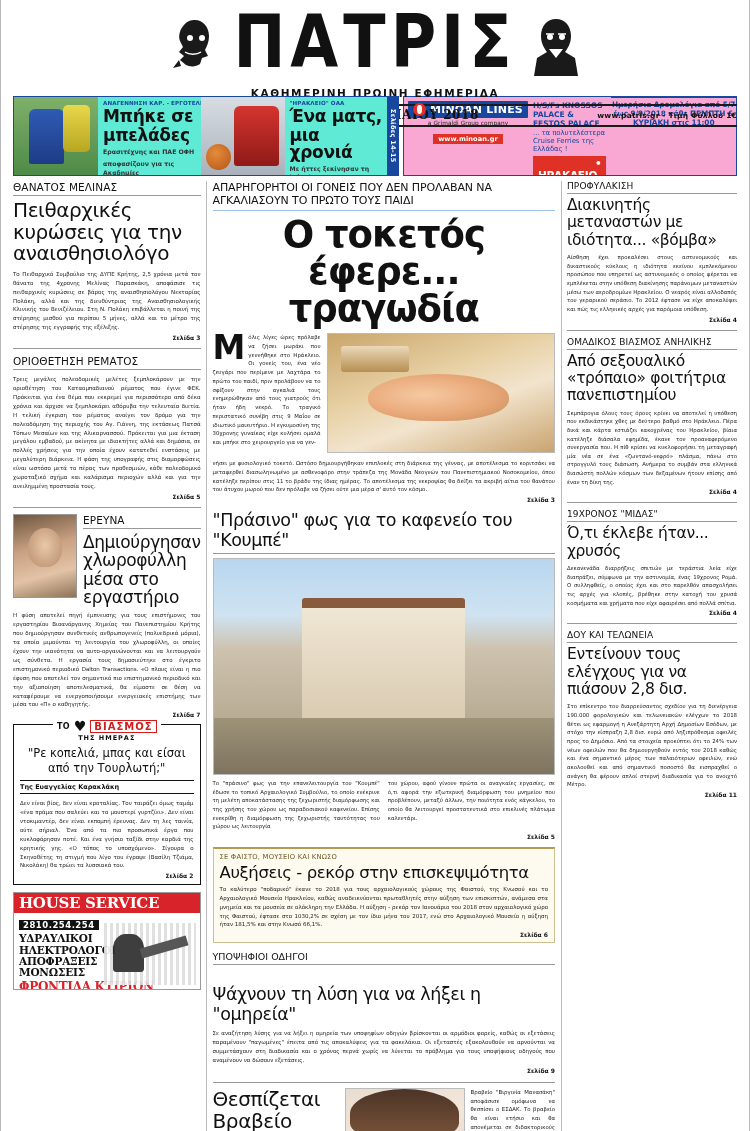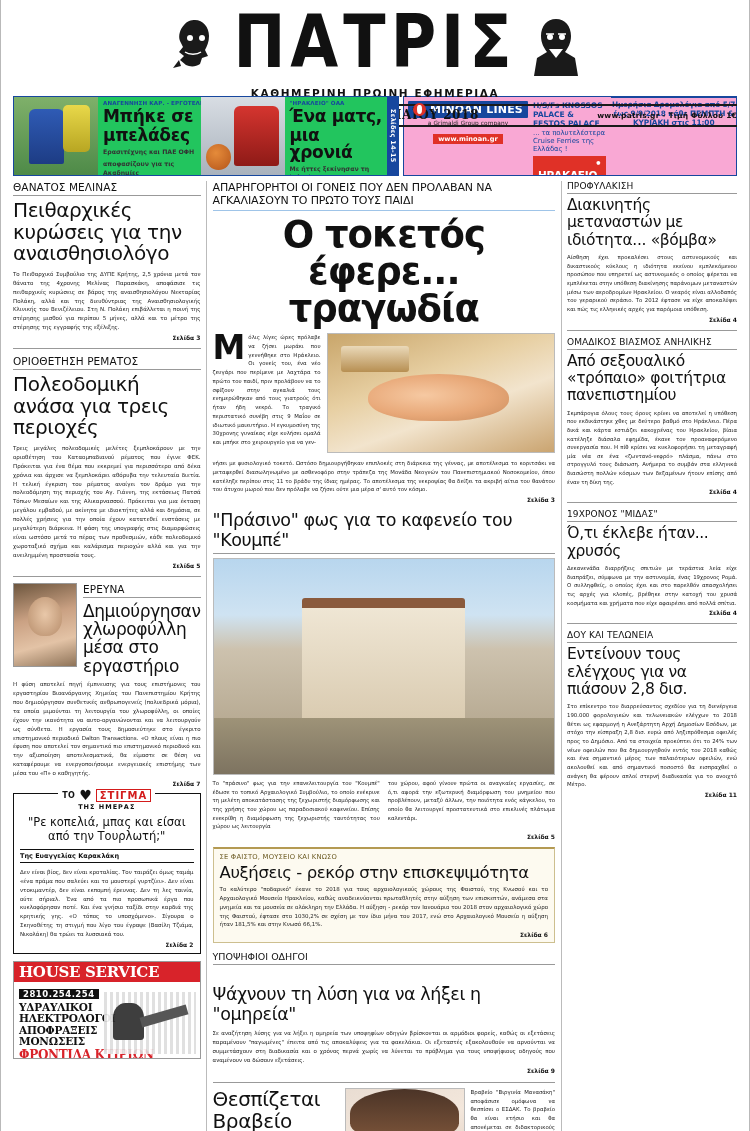--- a/index.html
+++ b/index.html
@@ -31,21 +31,21 @@
   .infobar .left b{font-size:9.5px;font-weight:bold;}
   .infobar .mid{font-size:12px;font-weight:bold;letter-spacing:.6px;
     font-family:"DejaVu Serif","Liberation Serif",serif;}
   .infobar .right{font-size:7.5px;font-weight:bold;letter-spacing:.2px;}
   .rule-thick2{border-top:2.2px solid #1a1a1a;margin:1px 12px 0 12px;}
 
   
   .topads{display:flex;gap:4px;margin:4px 12px 0 12px;height:80px;}
   .ad-sports{
     flex:0 0 384px;border:1.4px solid #17479e;display:flex;position:relative;
-    background:#22c55e;overflow:hidden;
+    background:#5eead4;overflow:hidden;
   }
   .sp-photo{width:84px;flex:0 0 84px;position:relative;overflow:hidden;}
   .sp-text{flex:1;padding:3px 4px 2px 5px;overflow:hidden;}
   .sp-kicker{font-size:5.6px;font-weight:bold;color:#17479e;letter-spacing:.1px;white-space:nowrap;}
   .sp-head{font-size:17px;font-weight:bold;color:#111;line-height:1.0;margin-top:2px;letter-spacing:-.3px;}
   .sp-sub{font-size:6.2px;font-weight:bold;color:#333;line-height:1.35;margin-top:4px;}
   .sp-side{
     flex:0 0 11px;background:#17479e;color:#fff;font-size:6.5px;font-weight:bold;
     writing-mode:vertical-rl;text-align:center;display:flex;align-items:center;justify-content:center;
     letter-spacing:.3px;
@@ -298,21 +298,20 @@
         <div class="kicker">ΘΑΝΑΤΟΣ ΜΕΛΙΝΑΣ</div>
         <div class="hl">Πειθαρχικές κυρώσεις για την αναισθησιολόγο</div>
         <div class="bodytext">Το Πειθαρχικό Συμβούλιο της ΔΥΠΕ Κρήτης, 2,5 χρόνια μετά τον θάνατο της 4χρονης Μελίνας Παρασκάκη, αποφάσισε τις πειθαρχικές κυρώσεις σε βάρος της αναισθησιολόγου Νεκταρίας Πολάκη, αλλά και της διευθύντριας της Αναισθησιολογικής Κλινικής του Βενιζέλειου. Στη Ν. Πολάκη επιβάλλεται η ποινή της στέρησης μισθού για περίπου 5 μήνες, αλλά και το μέτρο της στέρησης της εγγραφής της εξέλιξης.</div>
         <div class="pagelink">Σελίδα 3</div>
       </div>
 
       <div class="sep"></div>
 
       <div>
         <div class="kicker">ΟΡΙΟΘΕΤΗΣΗ ΡΕΜΑΤΟΣ</div>
-        <div class="hl">Πολεοδομική ανάσα για τρεις περιοχές</div>
         <div class="bodytext">Τρεις μεγάλες πολεοδομικές μελέτες ξεμπλοκάρουν με την οριοθέτηση του Καταομπαδιανού ρέματος που έγινε ΦΕΚ. Πρόκειται για ένα θέμα που εκκρεμεί για περισσότερο από δέκα χρόνια και άρχισε να ξεμπλοκάρει αθόρυβα την τελευταία διετία. Η τελική έγκριση του ρέματος ανοίγει τον δρόμο για την πολεοδόμηση της περιοχής του Αγ. Γιάννη, της εκτάσεως Πατσά Τόπων Μεσαίων και της Αλικαρνασσού. Πρόκειται για μια έκταση μεγάλου εμβαδού, με ακίνητα με ιδιοκτήτες αλλά και δημόσια, σε πολλές χρήσεις για την οποία έχουν κατατεθεί ενστάσεις με μεγαλύτερη διάρκεια. Η φάση της υπογραφής στις διαμορφώσεις είναι ωστόσο μετά το πέρας των προθεσμιών, κάθε πολεοδομικό χωροταξικό σχήμα και καλάρισμα περιοχών αλλά και για την ανειλημμένη προστασία τους.</div>
         <div class="pagelink">Σελίδα 5</div>
       </div>
 
       <div class="sep"></div>
 
       <div class="research">
         <div class="portrait">
             <div class="ph face-m"></div>
           </div>
@@ -321,21 +320,21 @@
           <div class="hl sm">Δημιούργησαν χλωροφύλλη μέσα στο εργαστήριο</div>
         </div>
       </div>
       <div class="bodytext">Η φύση αποτελεί πηγή έμπνευσης για τους επιστήμονες του εργαστηρίου Βιοανόργανης Χημείας του Πανεπιστημίου Κρήτης που δημιούργησαν συνθετικές ανθρωπογενείς (πολυεδρικά μόρια), τα οποία μιμούνται τη λειτουργία του χλωροφύλλη, οι οποίες έχουν την ικανότητα να αυτο-οργανώνονται και να λειτουργούν ως σύνθετα. Η εργασία τους δημοσιεύτηκε στο έγκριτο επιστημονικό περιοδικό Dalton Transactions. «Ο πλους είναι η πιο έφυση που αποτελεί τον σημαντικό πιο επιστημονικό περιοδικό και την αξιοποίηση αποτελεσματικά, θα είμαστε σε θέση να καταφέρουμε να ενεργοποιήσουμε ενεργειακές επιστήμης των μέσα του «Π» ο καθηγητής.</div>
       <div class="pagelink">Σελίδα 7</div>
 
       <div class="stigma">
         <div class="stigma-head">
           <span class="stigma-to">ΤΟ</span>
           <span class="stigma-heart">♥</span>
-          <span class="stigma-word">ΣΤΙΓΜΑ</span>
+          <span class="stigma-word">ΒΙΑΣΜΟΣ</span>
         </div>
         <div class="stigma-day">ΤΗΣ ΗΜΕΡΑΣ</div>
         <div class="stigma-quote">"Ρε κοπελιά, μπας και είσαι από την Τουρλωτή;"</div>
         <div class="stigma-by">Της Ευαγγελίας Καρακλάκη</div>
         <div class="bodytext">Δεν είναι βίος, δεν είναι κροταλίας. Τον ταιράζει όμως ταμάμ «ένα πράμα που σαλεύει και το μουστερί γυρτζίει». Δεν είναι ντοκιμαντέρ, δεν είναι εκπομπή έρευνας. Δεν τη λες ταινία, ούτε σήριαλ. Ένα από τα πιο προσωπικά έργα που κυκλοφόρησαν ποτέ. Και ένα γνήσιο ταξίδι στην καρδιά της κρητικής γης. «Ο τόπος το υποσχόμενο». Σίγουρα ο Σκηνοθέτης τη στιγμή που λίγο του έγραψε (Βασίλη Τζιάμα, Νικολάκη) θα τρώει τα λυσσιακά του.</div>
         <div class="pagelink">Σελίδα 2</div>
       </div>
 
       <div class="houseservice">
         <div class="hs-title">HOUSE SERVICE</div>

